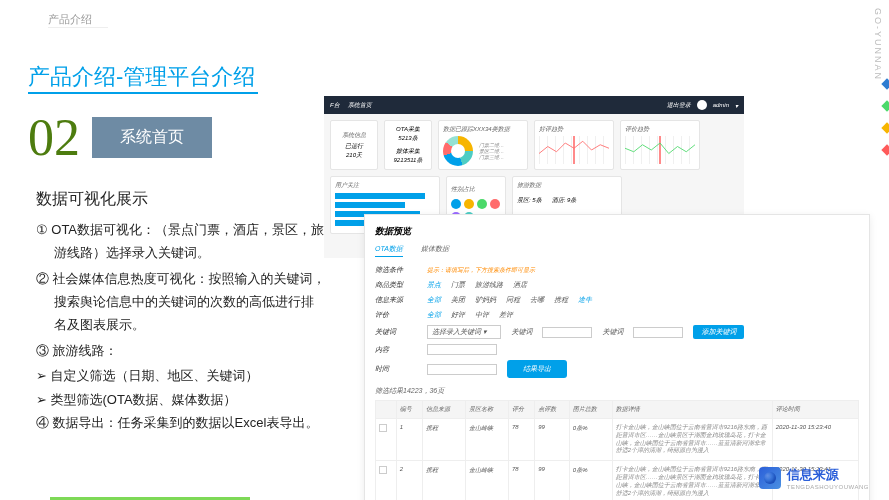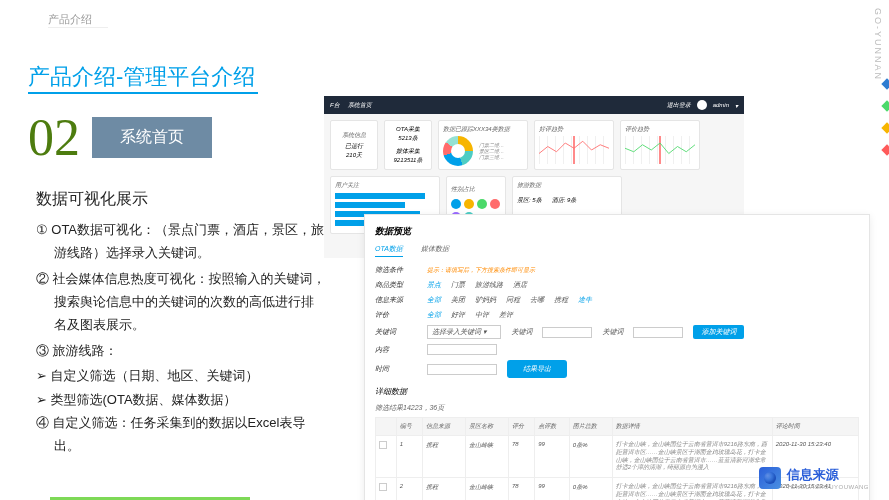--- a/index.html
+++ b/index.html
@@ -102,21 +102,21 @@
   <div class="tag-box">系统首页</div>
 </div>
 
 <div class="content-text">
   <div class="subtitle">数据可视化展示</div>
   <div class="bullet">① OTA数据可视化：（景点门票，酒店，景区，旅游线路）选择录入关键词。</div>
   <div class="bullet">② 社会媒体信息热度可视化：按照输入的关键词，搜索舆论信息中的关键词的次数的高低进行排名及图表展示。</div>
   <div class="bullet">③ 旅游线路：</div>
   <div class="arrow-bullet">➢ 自定义筛选（日期、地区、关键词）</div>
   <div class="arrow-bullet">➢ 类型筛选(OTA数据、媒体数据）</div>
-  <div class="bullet">④ 自定义筛选：任务采集到的数据以Excel表导出。</div>
+  <div class="bullet">④ 数据导出：任务采集到的数据以Excel表导出。</div>
 </div>
 
 <div class="dash-wrap">
 
   <div class="dash1">
     <div class="dash-header">
       <span>F台</span>
       <span style="margin-left:8px">系统首页</span>
       <span style="flex:1"></span>
       <div class="dash-header-r">
@@ -244,21 +244,20 @@
           <span class="d2-filter-label">内容</span>
           <span class="d2-inp" style="width:70px">&nbsp;</span>
         </div>
         <div class="d2-filter-row">
           <span class="d2-filter-label">时间</span>
           <span class="d2-inp" style="width:70px">&nbsp;</span>
           <span class="d2-btn-srch">结果导出</span>
         </div>
       </div>
 
-      <div class="d2-subtitle">详细数据</div>
       <div class="d2-count">筛选结果14223，36页</div>
 
       <table class="d2-table">
         <thead>
             <tr id="d2-thr">
               <th></th>
               <th>编号</th>
               <th>信息来源</th>
               <th>景区名称</th>
               <th>评分</th>

